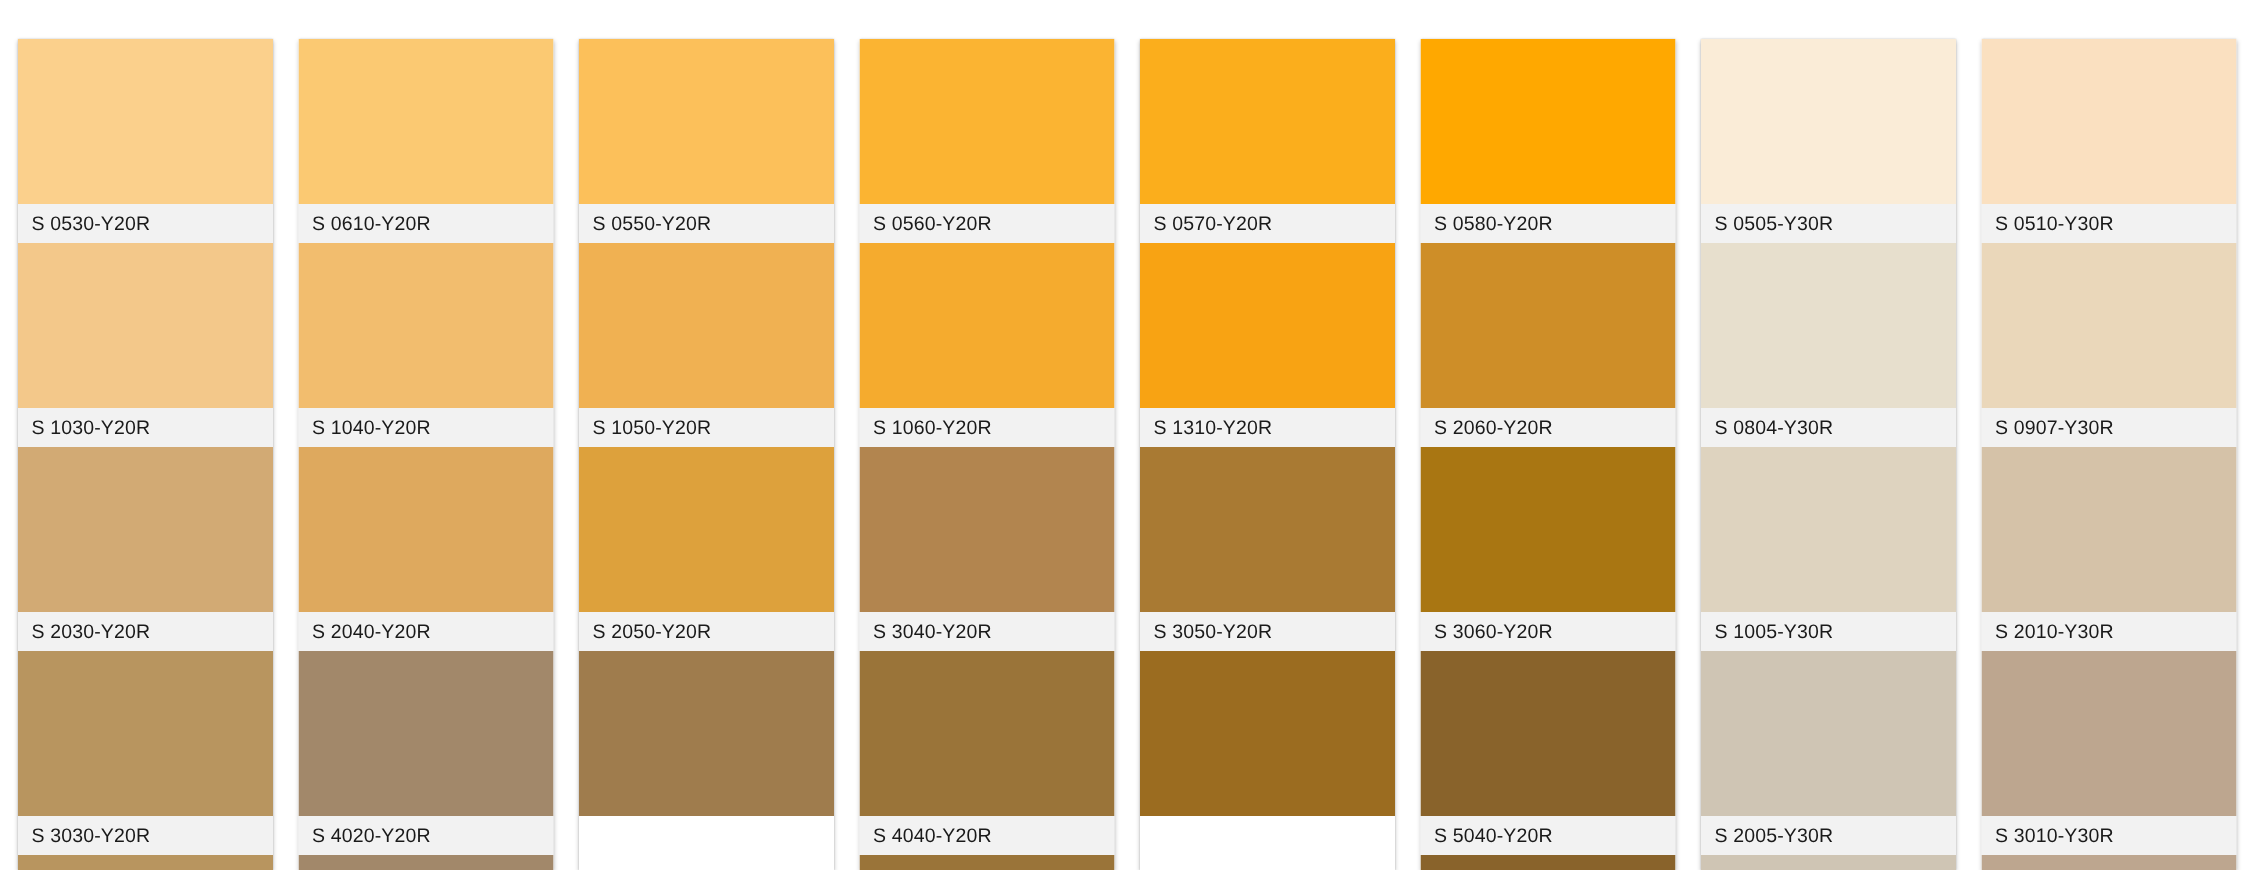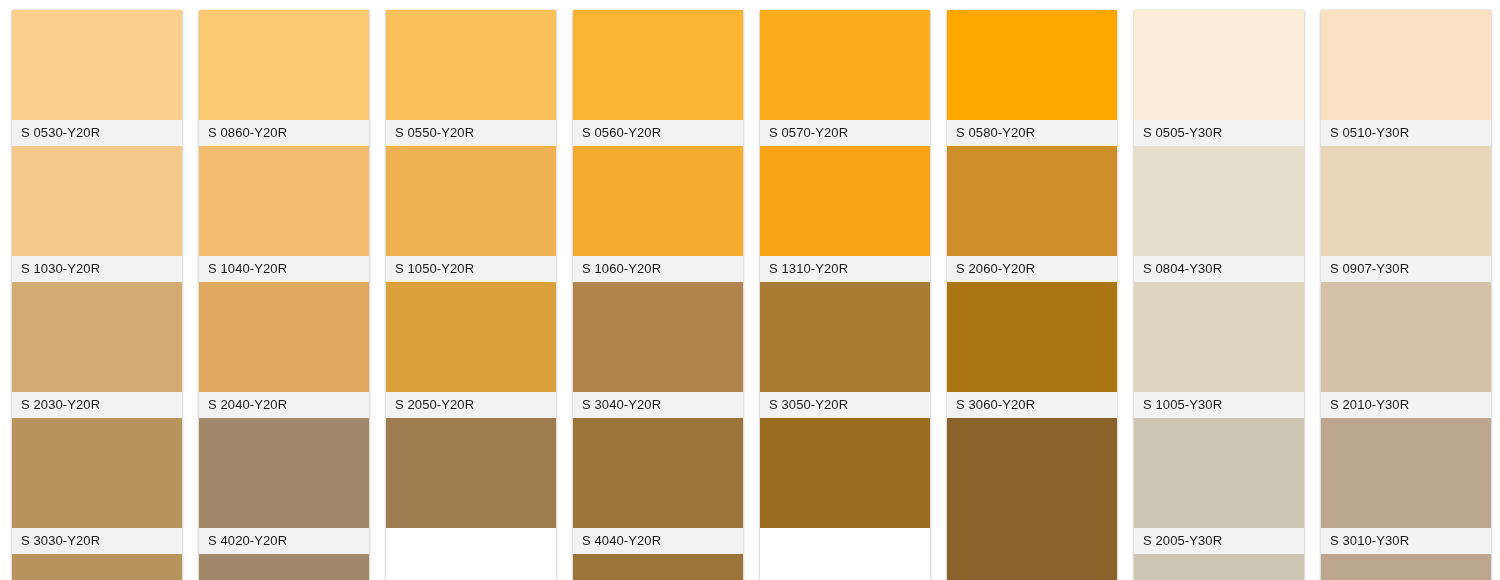--- a/index.html
+++ b/index.html
@@ -27,20 +27,21 @@
   }
 
   .swatch-column {
     width: 170px;
     flex: 0 0 170px;
     display: flex;
     flex-direction: column;
     background: #ffffff;
     box-shadow: 0 1px 3px rgba(0,0,0,0.26), 0 0 1px rgba(0,0,0,0.18);
     overflow: hidden;
+    margin-top: 16px;
   }
 
   .swatch-cell {
     width: 100%;
     flex: 0 0 auto;
     display: flex;
     flex-direction: column;
   }
 
   .swatch-chip {
@@ -83,21 +84,21 @@
         <div class="swatch-chip" title="S 3030-Y20R" style="background: rgb(184, 149, 95);"></div>
         <div class="swatch-label">S 3030-Y20R</div>
       </div>
       <div class="swatch-cell">
         <div class="swatch-chip" title="" style="background: rgb(184, 149, 95);"></div>
       </div>
     </div>
     <div class="swatch-column">
       <div class="swatch-cell">
         <div class="swatch-chip" title="S 0540-Y20R" style="background: rgb(251, 201, 114);"></div>
-        <div class="swatch-label">S 0860-Y20R</div>
+        <div class="swatch-label">S 0610-Y20R</div>
       </div>
       <div class="swatch-cell">
         <div class="swatch-chip" title="S 1040-Y20R" style="background: rgb(242, 189, 110);"></div>
         <div class="swatch-label">S 1040-Y20R</div>
       </div>
       <div class="swatch-cell">
         <div class="swatch-chip" title="S 2040-Y20R" style="background: rgb(222, 169, 94);"></div>
         <div class="swatch-label">S 2040-Y20R</div>
       </div>
       <div class="swatch-cell">
@@ -171,20 +172,21 @@
       <div class="swatch-cell">
         <div class="swatch-chip" title="S 2060-Y20R" style="background: rgb(206, 142, 40);"></div>
         <div class="swatch-label">S 2060-Y20R</div>
       </div>
       <div class="swatch-cell">
         <div class="swatch-chip" title="S 3060-Y20R" style="background: rgb(169, 118, 18);"></div>
         <div class="swatch-label">S 3060-Y20R</div>
       </div>
       <div class="swatch-cell">
         <div class="swatch-chip" title="S 5040-Y20R" style="background: rgb(137, 99, 43);"></div>
+        <div class="swatch-label">S 5040-Y20R</div>
       </div>
       <div class="swatch-cell">
         <div class="swatch-chip" title="" style="background: rgb(137, 99, 43);"></div>
       </div>
     </div>
     <div class="swatch-column">
       <div class="swatch-cell">
         <div class="swatch-chip" title="S 0505-Y30R" style="background: rgb(250, 236, 215);"></div>
         <div class="swatch-label">S 0505-Y30R</div>
       </div>

